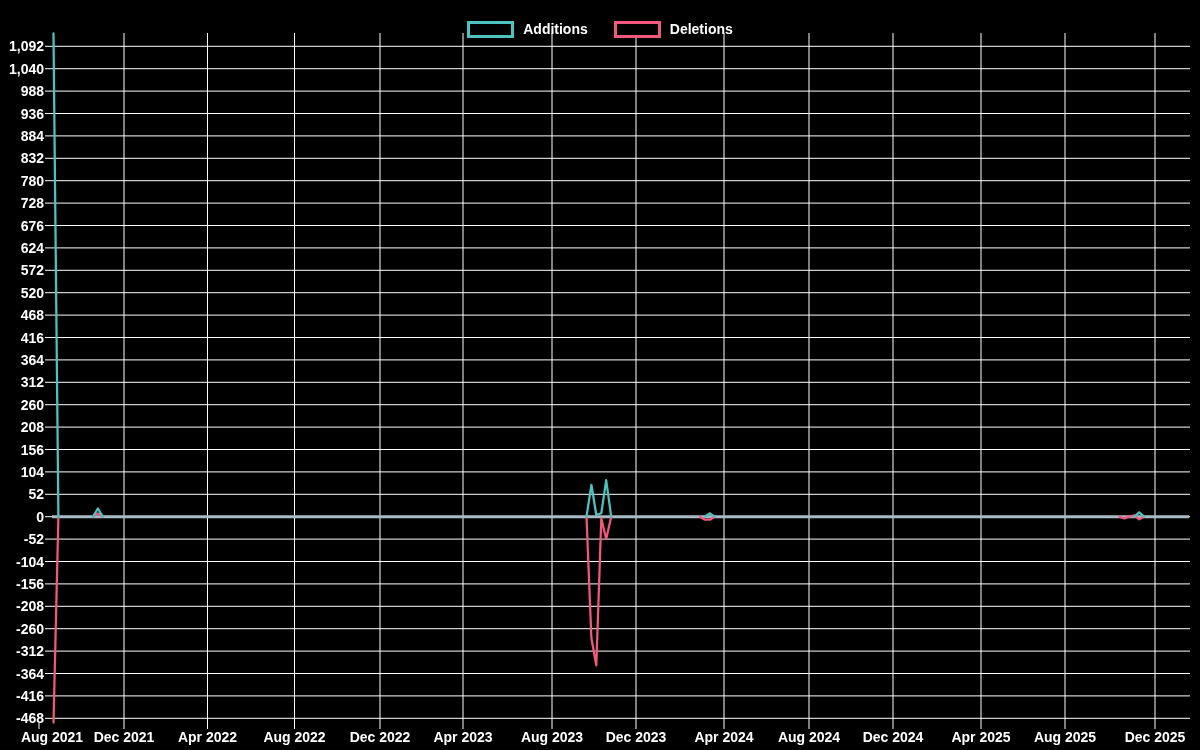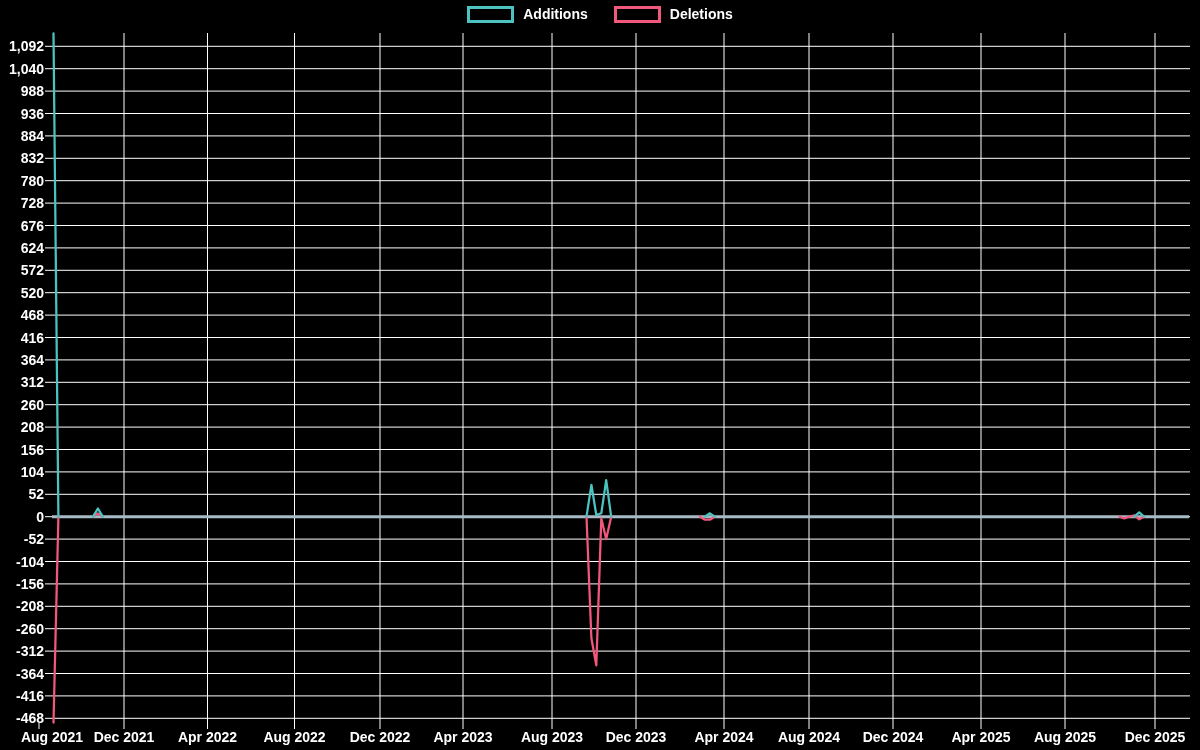--- a/index.html
+++ b/index.html
@@ -1,17 +1,17 @@
 <!DOCTYPE html>
 <html><head>
 <meta charset="utf-8">
 <style>
   html,body{margin:0;padding:0;background:#000;width:1200px;height:750px;overflow:hidden;}
   #stage{position:relative;width:1200px;height:750px;background:#000;font-family:"Liberation Sans",sans-serif;}
-  #legend{position:absolute;top:5px;left:0;width:1200px;display:flex;justify-content:center;align-items:center;gap:26px;}
+  #legend{position:absolute;top:20px;left:0;width:1200px;display:flex;justify-content:center;align-items:center;gap:26px;}
   .legend-item{display:flex;align-items:center;gap:9px;cursor:pointer;}
   .legend-swatch{width:41px;height:11px;border-style:solid;border-width:3px;background:#000;}
   .legend-label{color:#fff;font-size:14px;font-weight:bold;line-height:18px;}
   #plot-svg{position:absolute;left:0;top:0;}
   text{fill:#fff;font-family:"Liberation Sans",sans-serif;font-weight:bold;}
 </style>
 </head>
 <body>
 
 <div id="stage">

